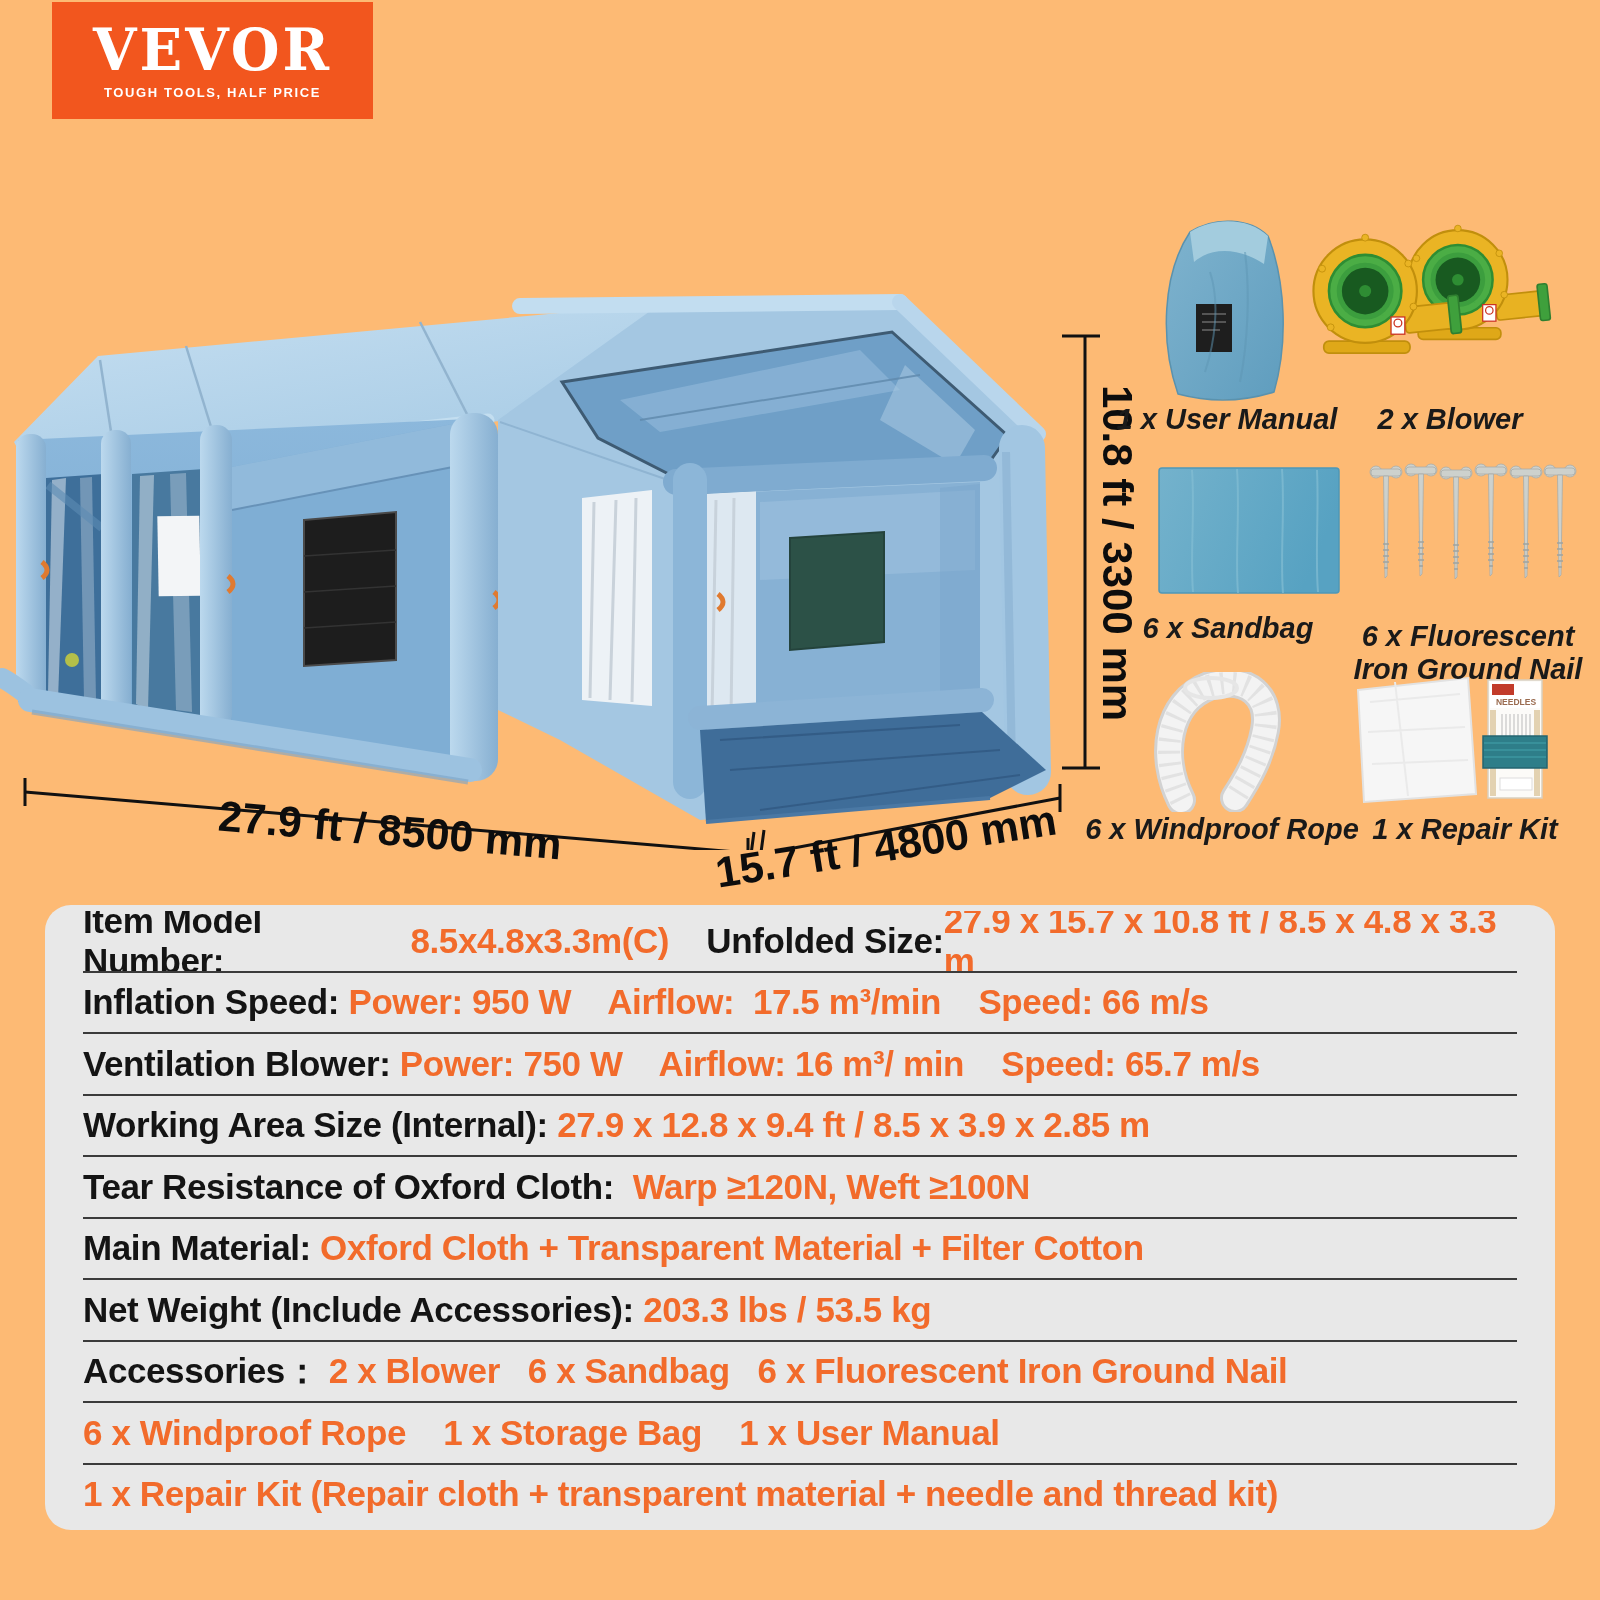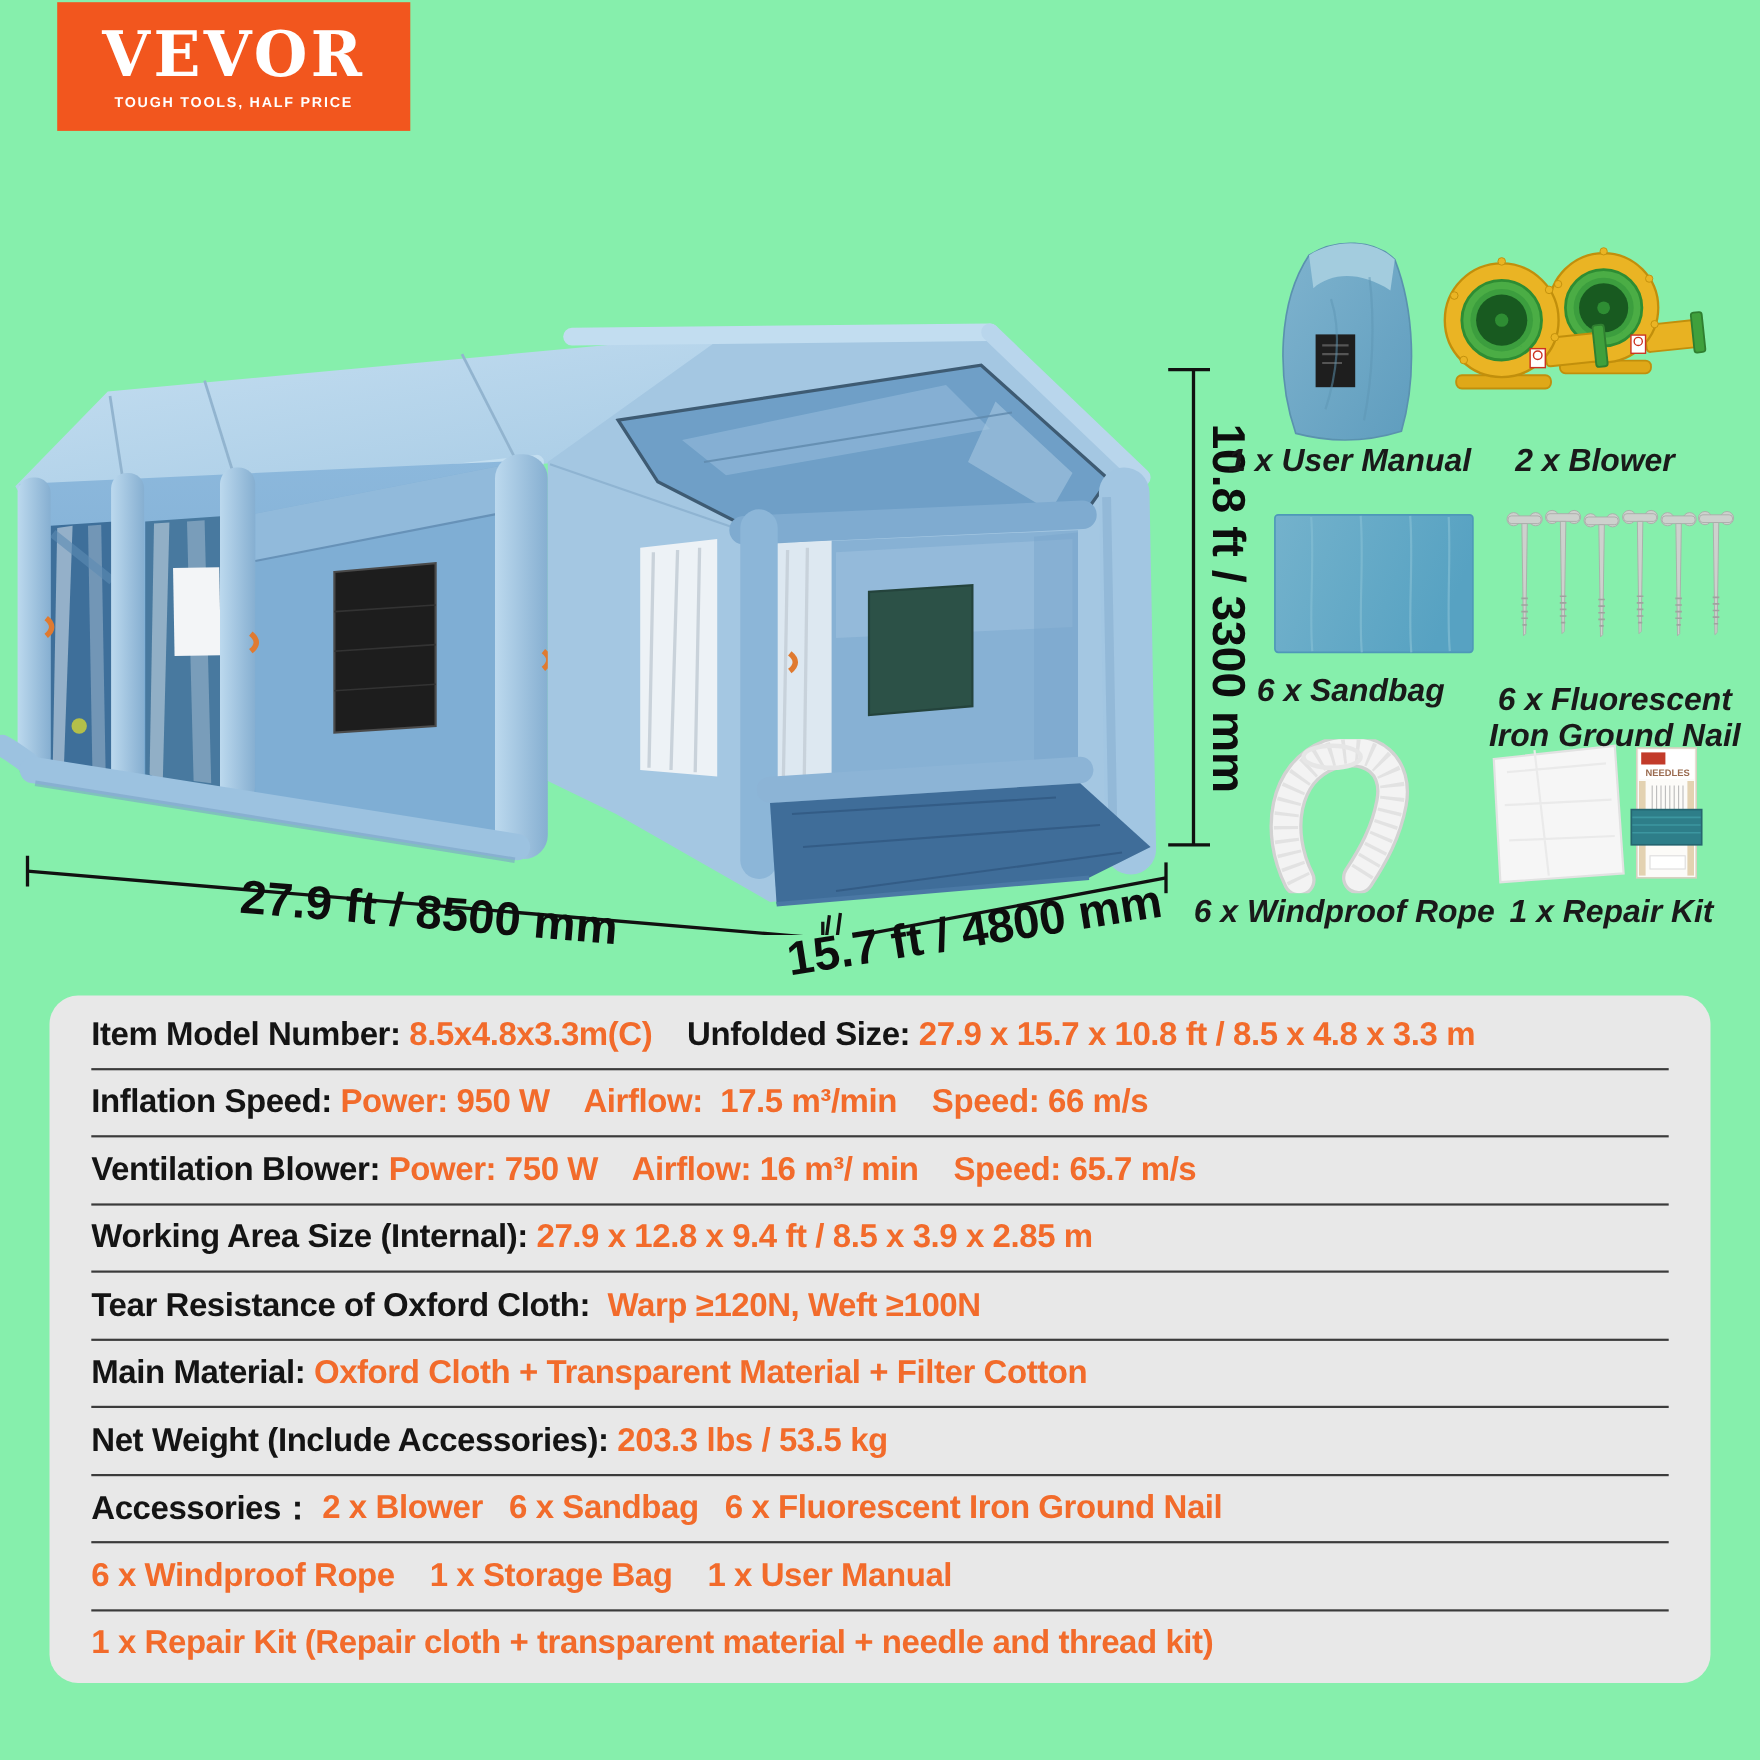--- a/index.html
+++ b/index.html
@@ -1,16 +1,16 @@
 <!DOCTYPE html>
 <html><head>
 <meta charset="utf-8">
 <style>
   html,body{margin:0;padding:0;background:#fff;}
-  .canvas{position:relative;width:1600px;height:1600px;background:#86efac;overflow:hidden;
+  .canvas{position:relative;width:1600px;height:1600px;background:#fdba74;overflow:hidden;
           font-family:"Liberation Sans",sans-serif;}
 
   
   .logo-banner{position:absolute;left:52px;top:2px;width:321px;height:117px;background:#F2561E;
                display:flex;flex-direction:column;align-items:center;justify-content:center;}
   .logo-word{color:#fff;font-weight:900;font-size:56px;letter-spacing:3px;line-height:58px;
              font-family:"DejaVu Serif","Liberation Serif",serif;transform:scaleY(1.02);}
   .logo-tagline{color:#fff;font-weight:bold;font-size:13px;letter-spacing:1.6px;margin-top:6px;}
 
   
@@ -25,21 +25,21 @@
 
   
   .acc-icon{position:absolute;}
   .acc-label{position:absolute;color:#1a1a1a;font-weight:bold;font-size:29px;line-height:33px;
              text-align:center;white-space:pre-line;font-style:italic;}
 
   
   .spec-panel{position:absolute;left:45px;top:905px;width:1510px;height:625px;background:#E8E8E8;
               border-radius:26px;box-sizing:border-box;padding:6px 38px;display:flex;flex-direction:column;}
   .spec-row{flex:1;display:flex;align-items:center;border-bottom:2px solid #3B3B3B;
-            font-size:30px;font-weight:bold;letter-spacing:-0.4px;white-space:pre-wrap;overflow:hidden;}
+            font-size:35px;font-weight:bold;letter-spacing:-0.4px;white-space:pre-wrap;overflow:hidden;}
   .spec-row:last-child{border-bottom:none;}
   .seg-black{color:#141414;}
   .seg-orange{color:#F26B2B;}
 </style>
 </head>
 <body>
 
 <div class="canvas">
 
   <div class="logo-banner">

